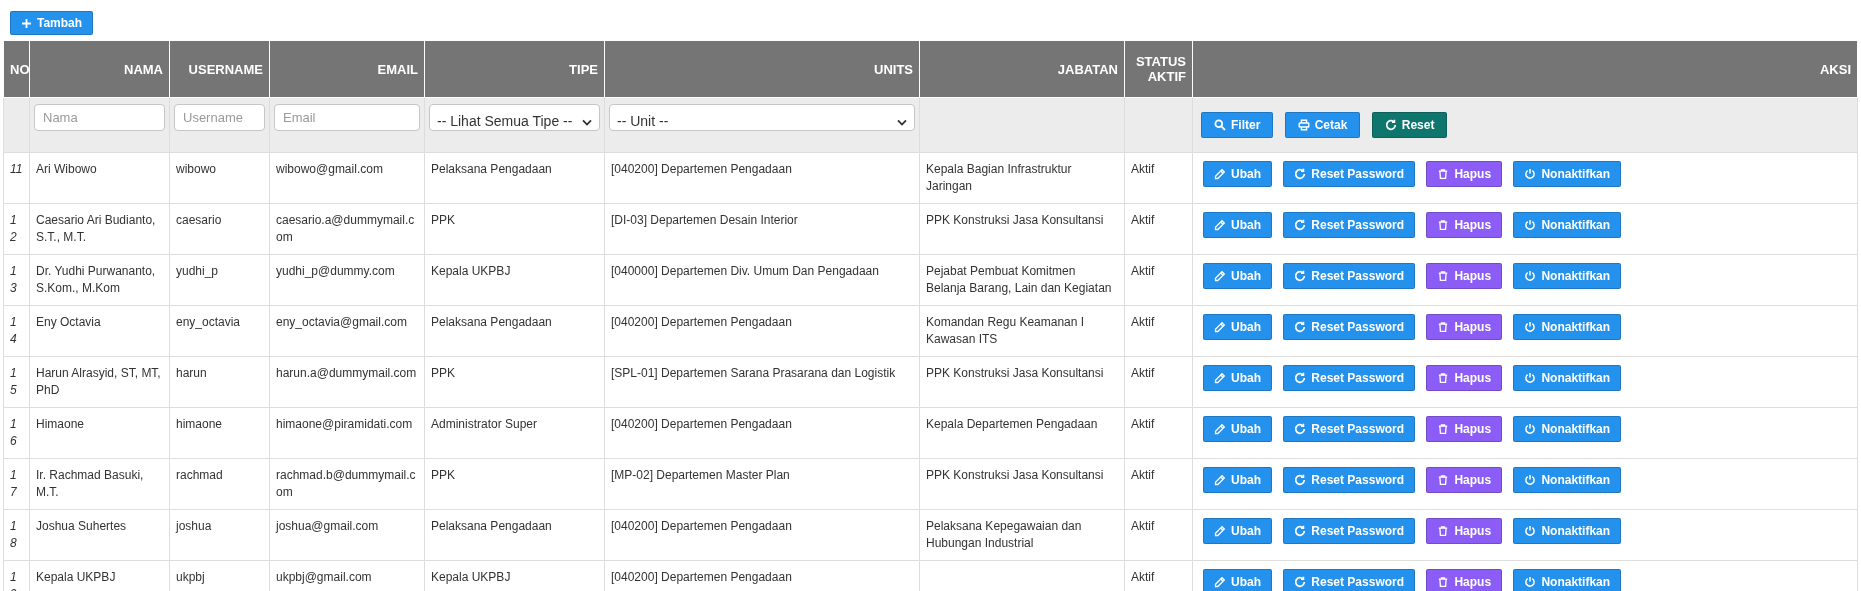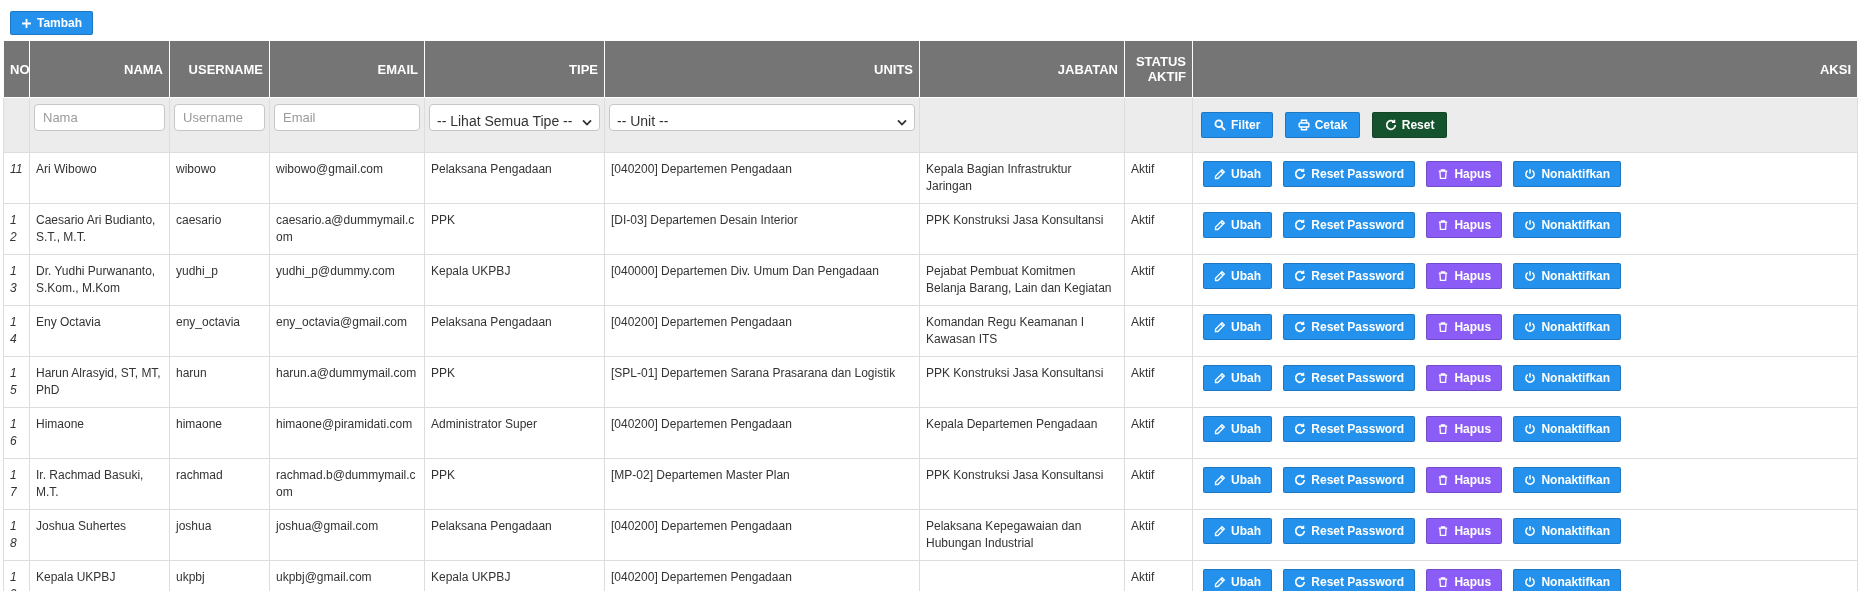--- a/index.html
+++ b/index.html
@@ -10,21 +10,21 @@
   }
   .topbar{padding:11px 0 5px 10px;}
   .btn{
     display:inline-flex;align-items:center;gap:5px;border-radius:2px;
     color:#fff;font-size:12px;line-height:1;border:1px solid rgba(0,0,0,.18);
     padding:6px 10px;cursor:pointer;white-space:nowrap;user-select:none;font-weight:bold;
   }
   .btn svg{display:block;}
   .btn-blue{background:#2492ec;}
   .btn-red{background:#8b5cf6;}
-  .btn-orange{background:#14532d;}
+  .btn-orange{background:#0f766e;}
   .btn-add{padding:5px 10px;font-size:12px;}
 
   table.grid{
     border-collapse:collapse;table-layout:fixed;
     width:1855px;margin:0 3px;
   }
   table.grid th{
     background:#757575;color:#fff;font-size:13px;font-weight:bold;
     text-align:right;vertical-align:middle;height:48px;
     padding:4px 6px;border:1px solid #fdfdfd;

